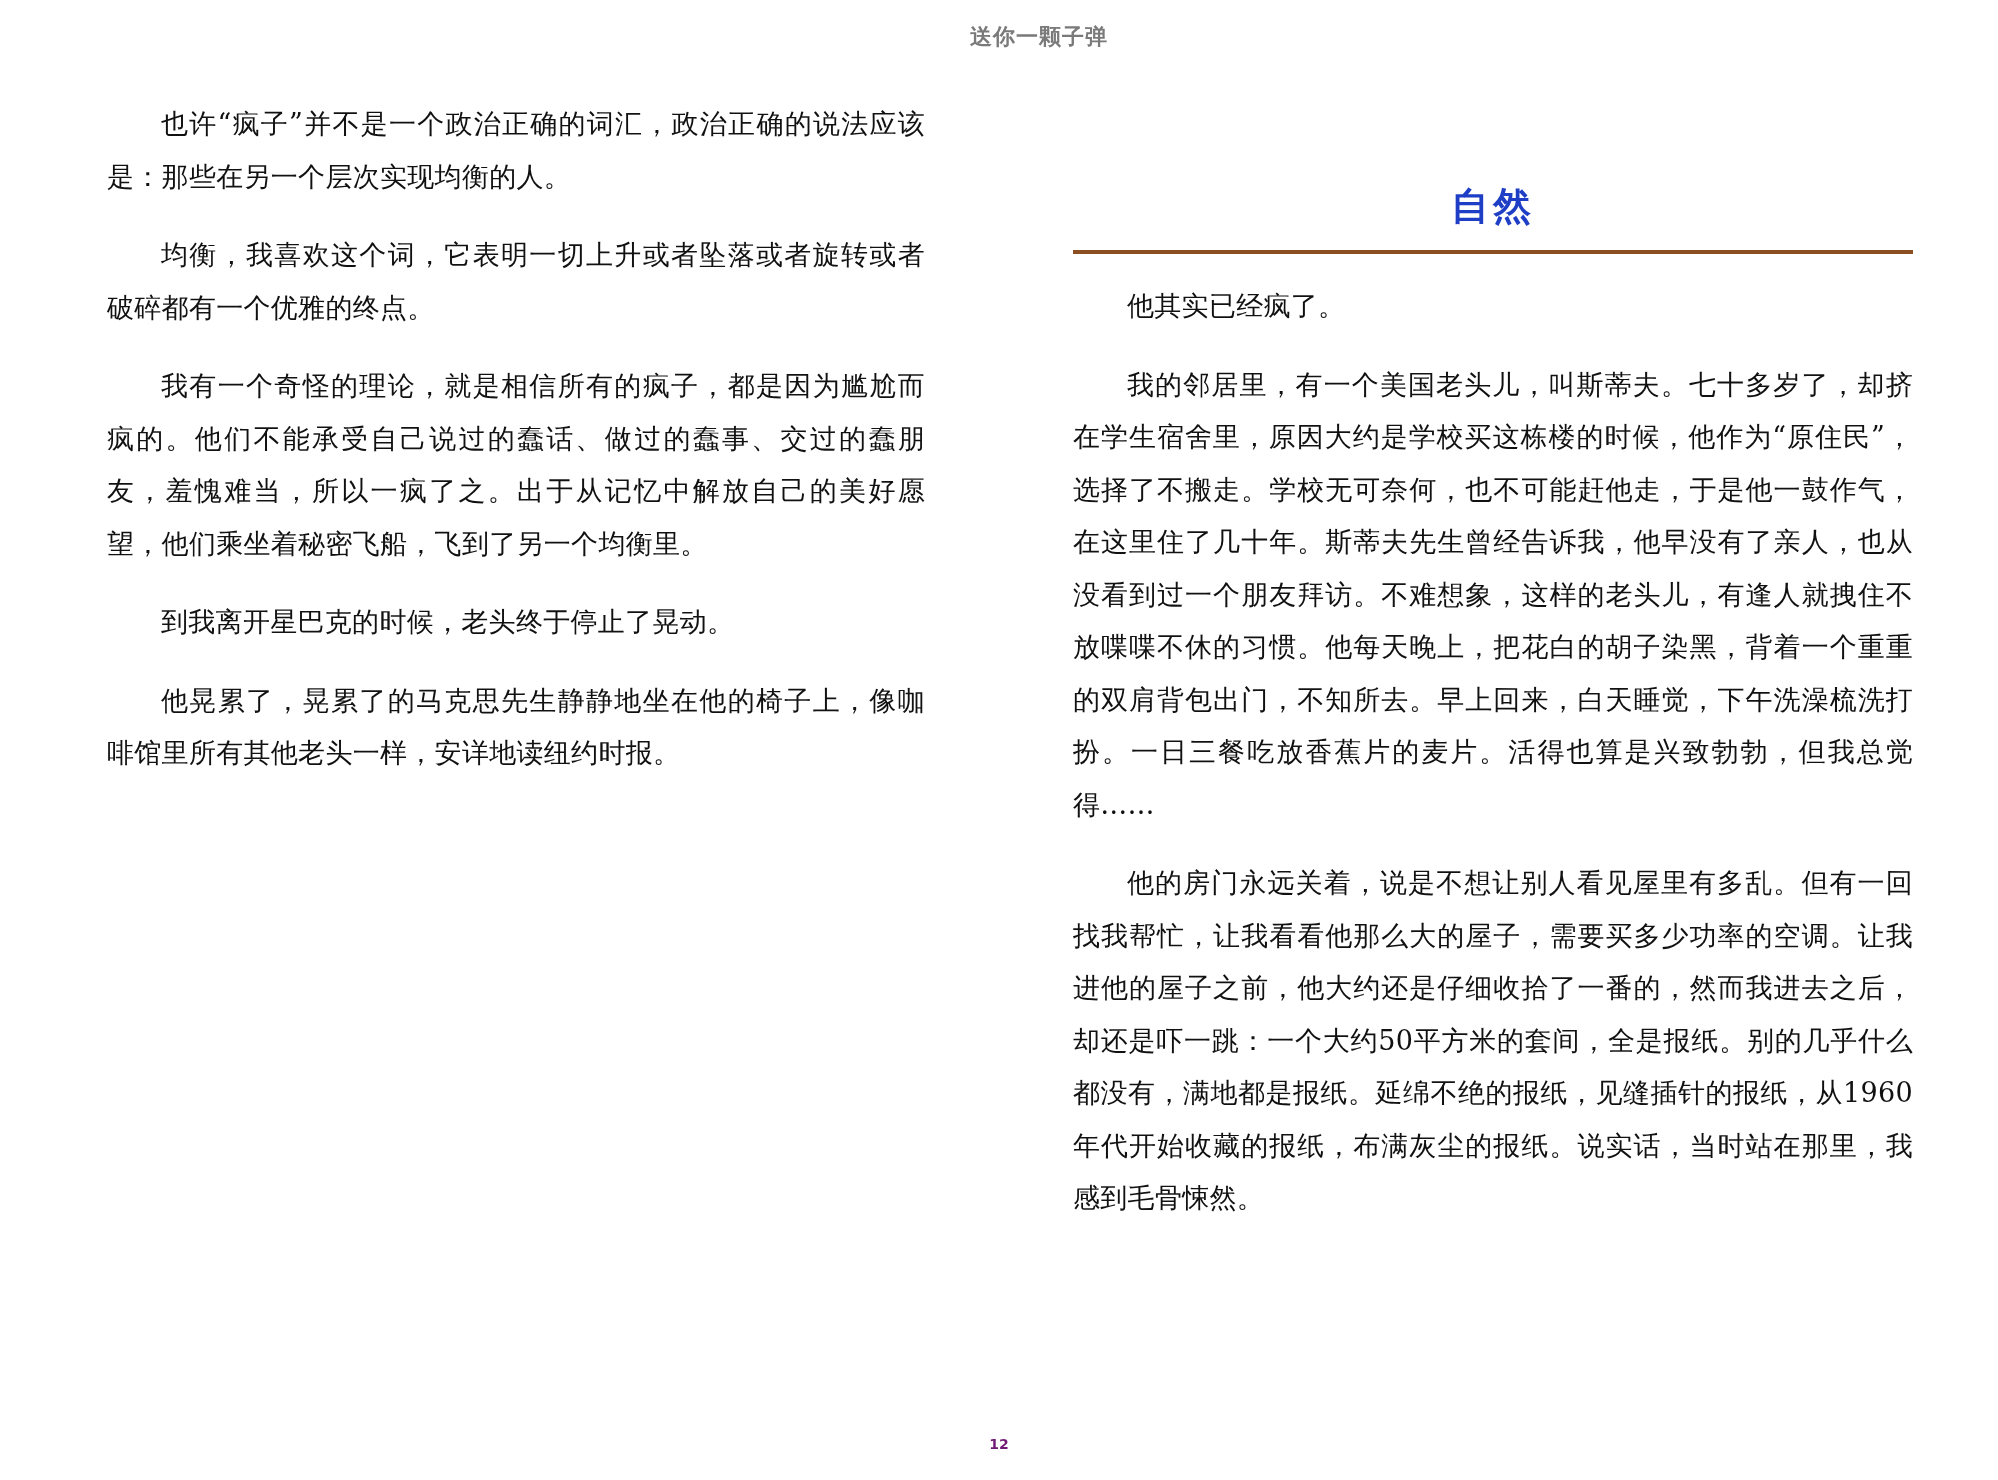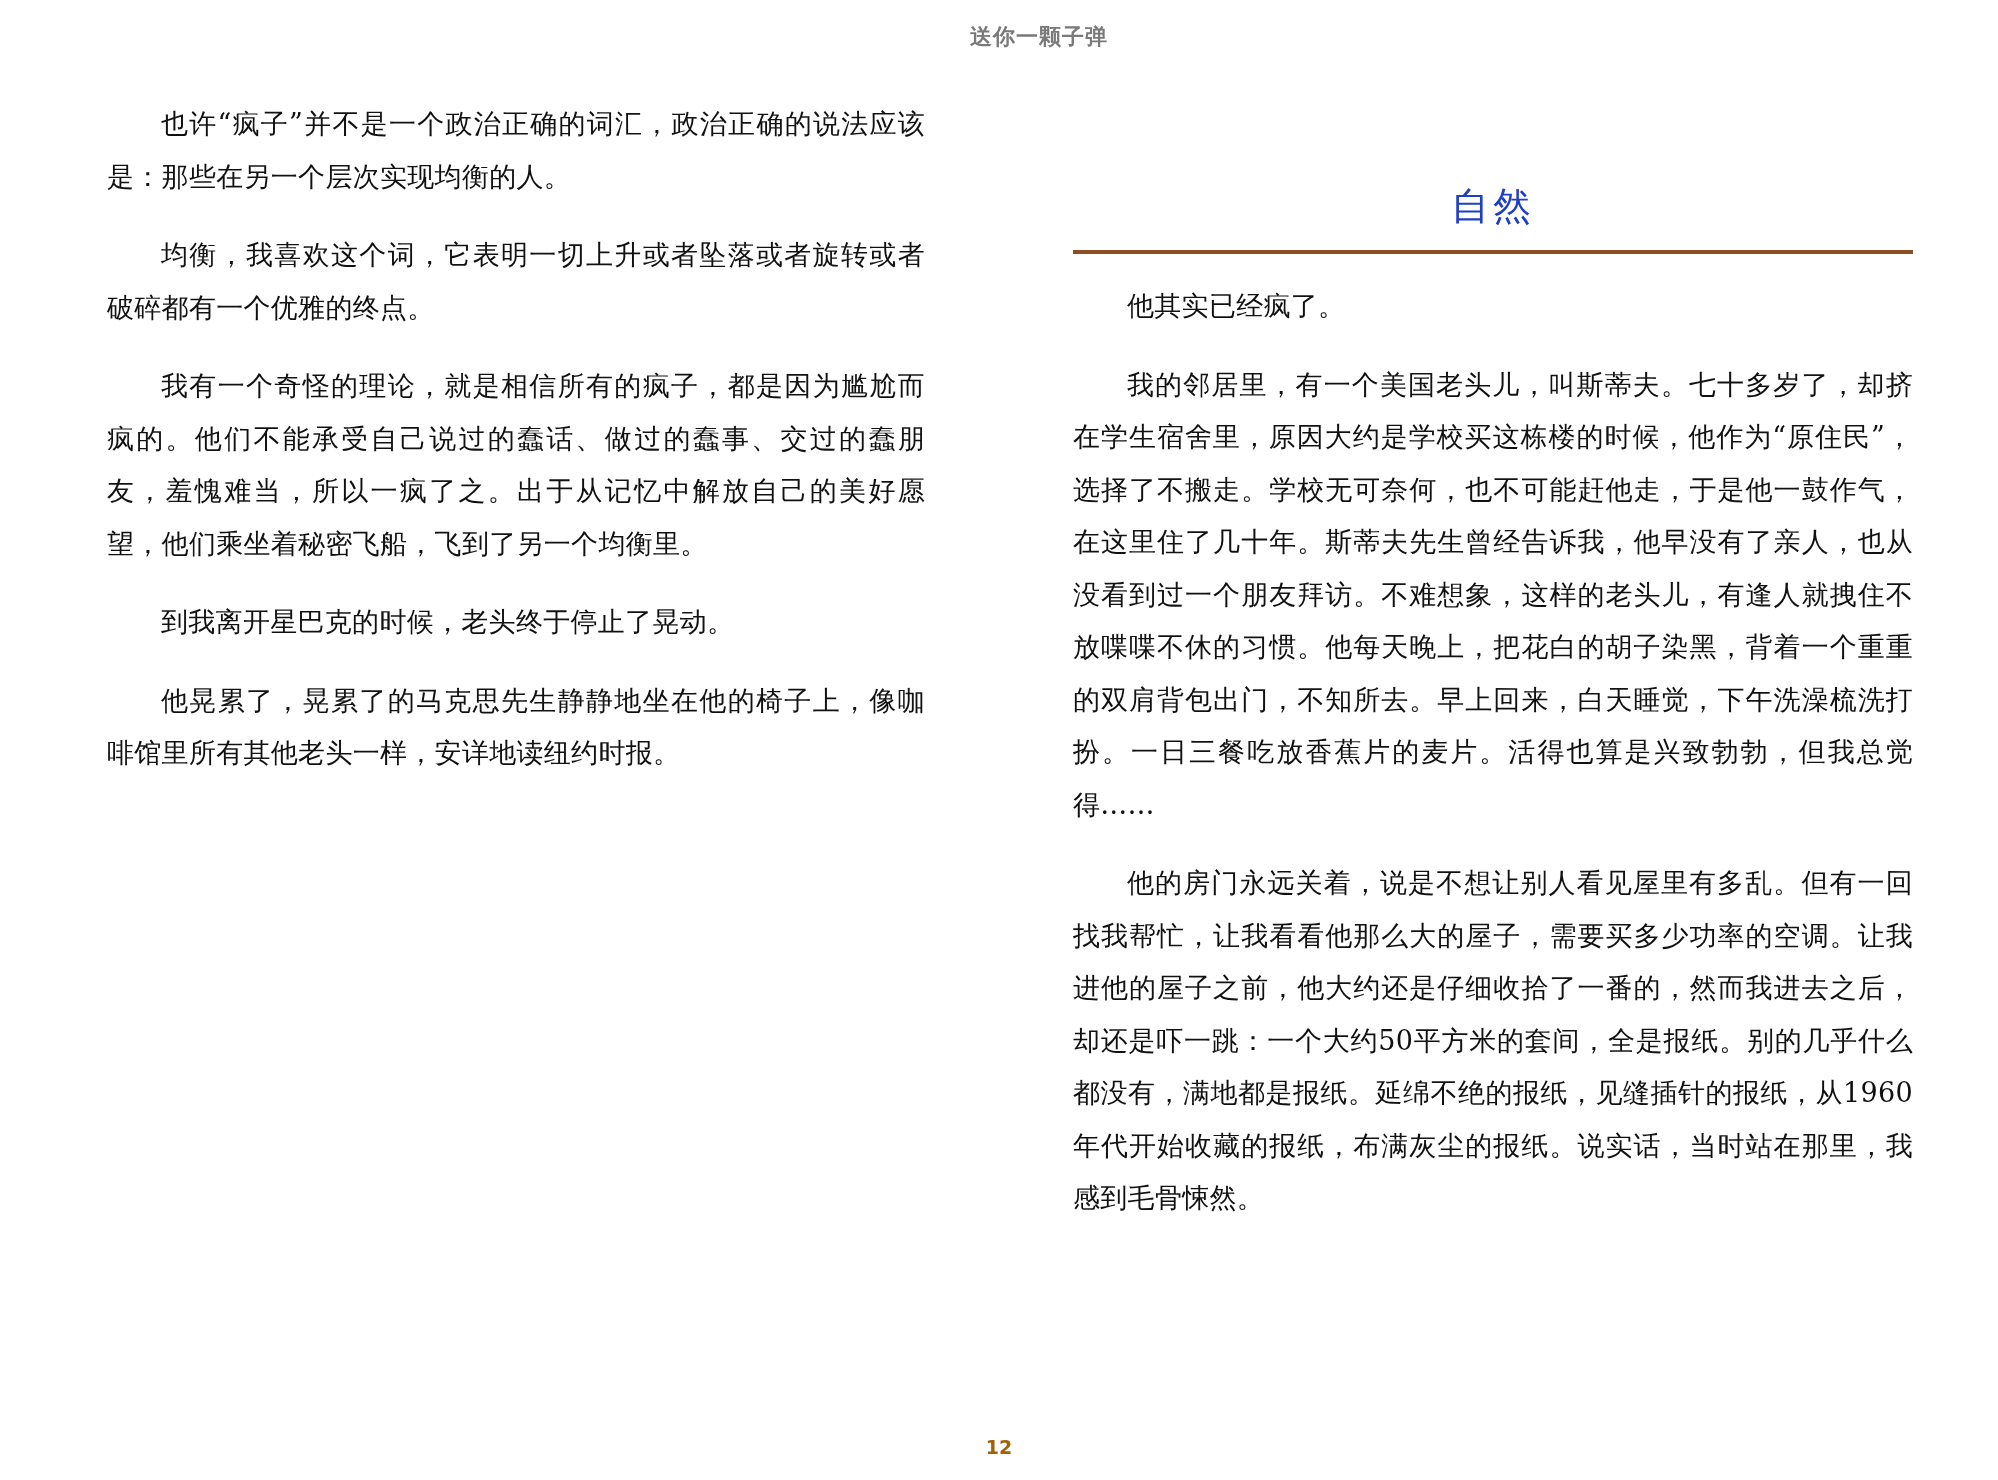--- a/index.html
+++ b/index.html
@@ -29,22 +29,22 @@
       padding-left: 40px;
     }
     .page-number {
       position: absolute;
       top: 1436px;
       left: 0;
       width: 1998px;
       text-align: center;
       font-family: "DejaVu Sans", "Liberation Sans", sans-serif;
       font-weight: bold;
-      font-size: 19px;
-      color: #a16207;
+      font-size: 14px;
+      color: #701a75;
     }
     .column {
       position: absolute;
       top: 0;
     }
     .col-left {
       left: 107px;
       width: 818px;
       top: 98px;
     }
@@ -60,21 +60,21 @@
       text-indent: 2em;
       text-align: justify;
       letter-spacing: 0.3px;
       font-weight: 500;
       word-break: break-all;
     }
     .chapter-title {
       margin: 0;
       text-align: center;
       font-family: "DejaVu Sans", "Liberation Sans", sans-serif;
-      font-weight: normal;
+      font-weight: bold;
       font-size: 38px;
       line-height: 60px;
       color: #1f3ec6;
       letter-spacing: 4px;
     }
     .chapter-rule {
       height: 4px;
       background: #8b4f22;
       margin: 14px 0 26px 0;
       border: none;

